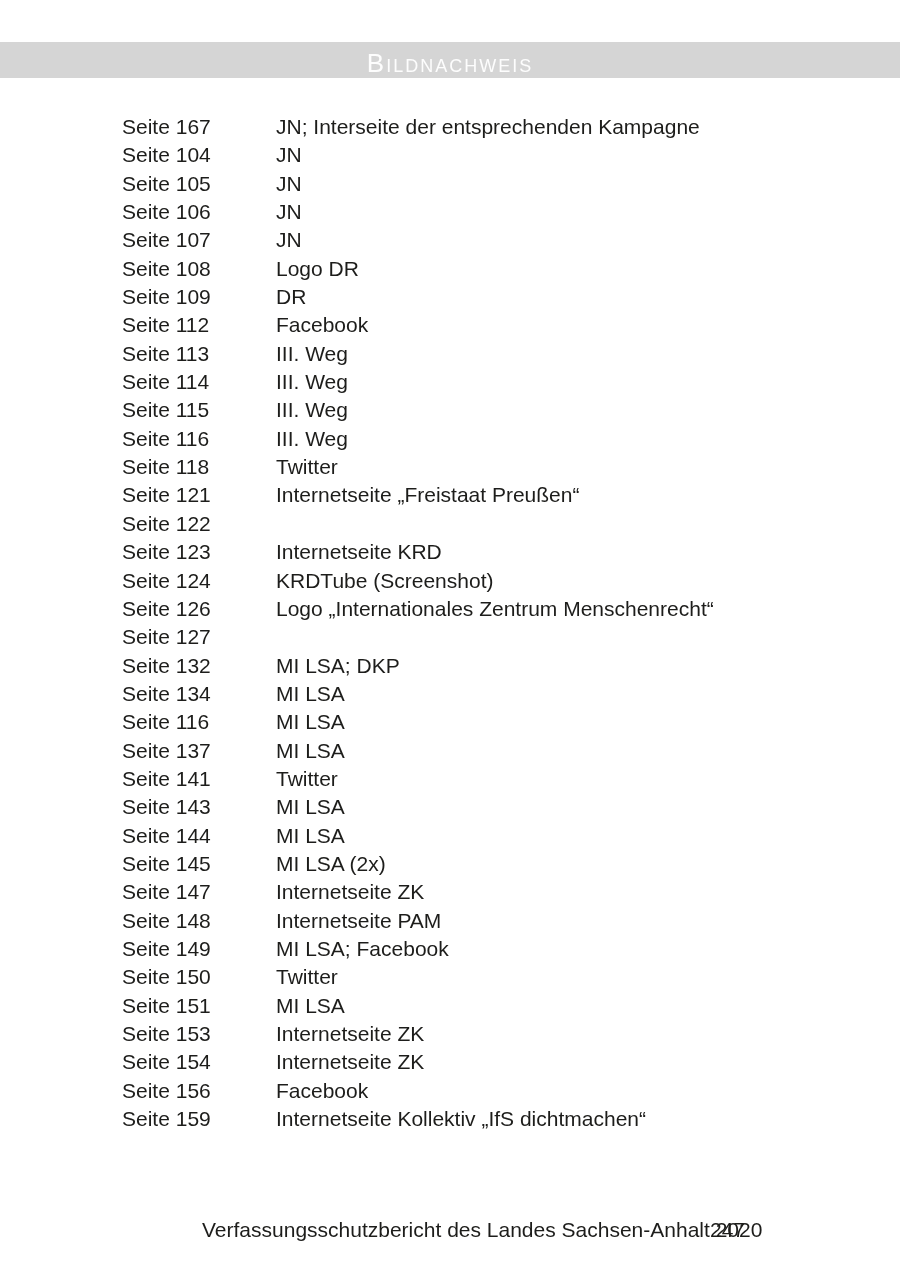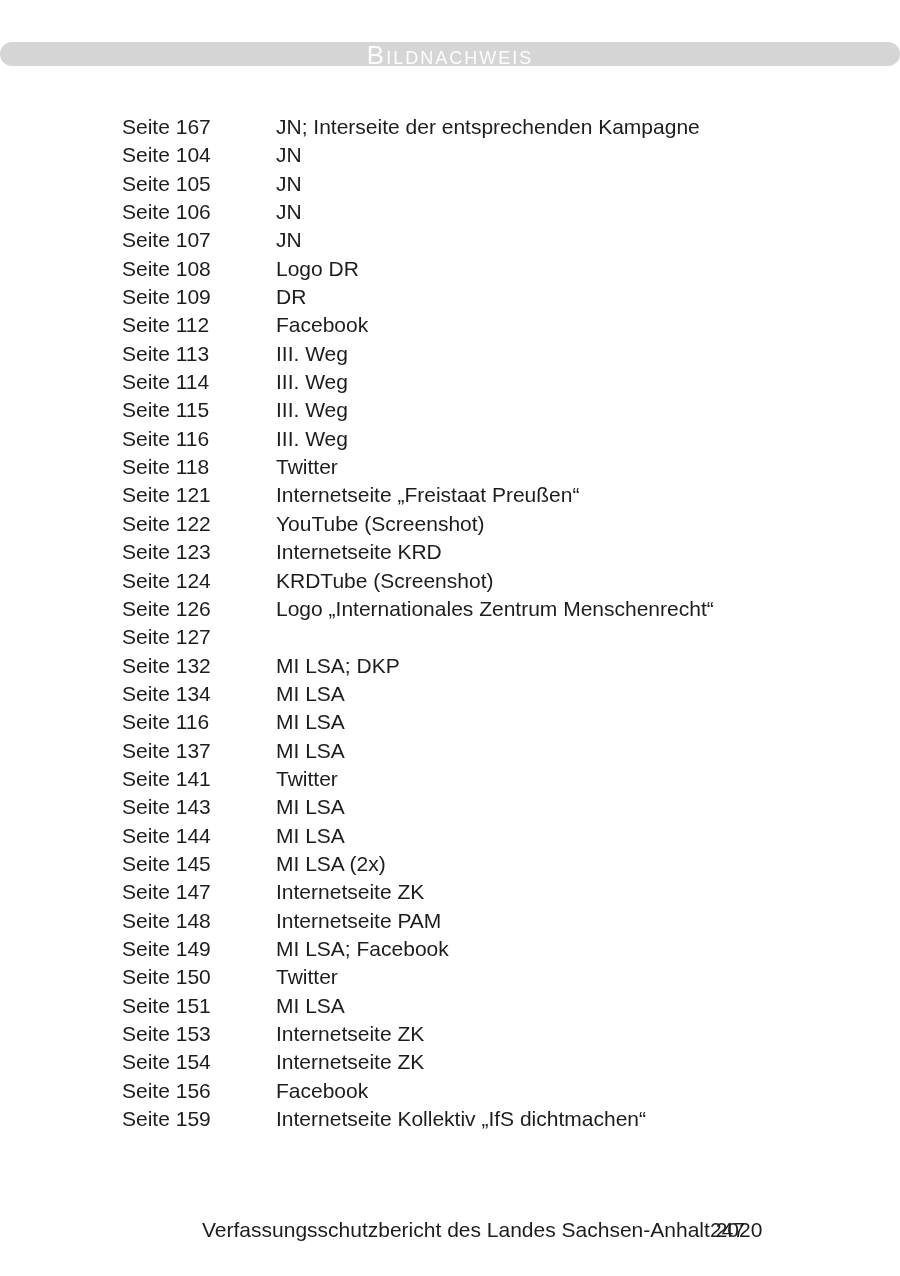--- a/index.html
+++ b/index.html
@@ -16,26 +16,25 @@
     background: #ffffff;
     font-family: "Liberation Sans", sans-serif;
     color: var(--body-text);
     overflow: hidden;
   }
   .title-bar {
     position: absolute;
     left: 0;
     top: 42px;
     width: 100%;
-    height: 24px;
+    height: 36px;
     background: var(--header-bar);
     display: flex;
-    align-items: flex-start;
+    align-items: flex-end;
     justify-content: center;
-    border-radius: 13px;
   }
   .title-bar h1 {
     margin: 0;
     padding-bottom: 2px;
     font-size: 26px;
     font-weight: 400;
     font-variant: small-caps;
     letter-spacing: 2px;
     line-height: 1;
     color: var(--header-text);
@@ -128,21 +127,20 @@
       <div class="credit-row">
       <span class="credit-page">Seite 118</span>
       <span class="credit-source">Twitter</span>
     </div>
       <div class="credit-row">
       <span class="credit-page">Seite 121</span>
       <span class="credit-source">Internetseite „Freistaat Preußen“</span>
     </div>
       <div class="credit-row">
       <span class="credit-page">Seite 122</span>
-      <span class="credit-source">YouTube (Screenshot)</span>
     </div>
       <div class="credit-row">
       <span class="credit-page">Seite 123</span>
       <span class="credit-source">Internetseite KRD</span>
     </div>
       <div class="credit-row">
       <span class="credit-page">Seite 124</span>
       <span class="credit-source">KRDTube (Screenshot)</span>
     </div>
       <div class="credit-row">

